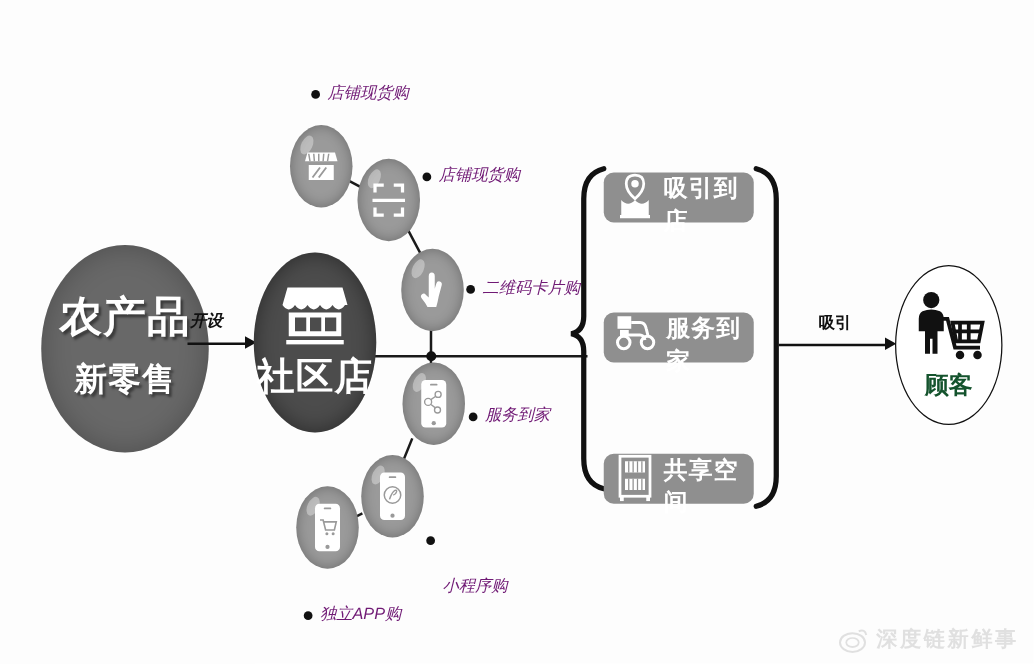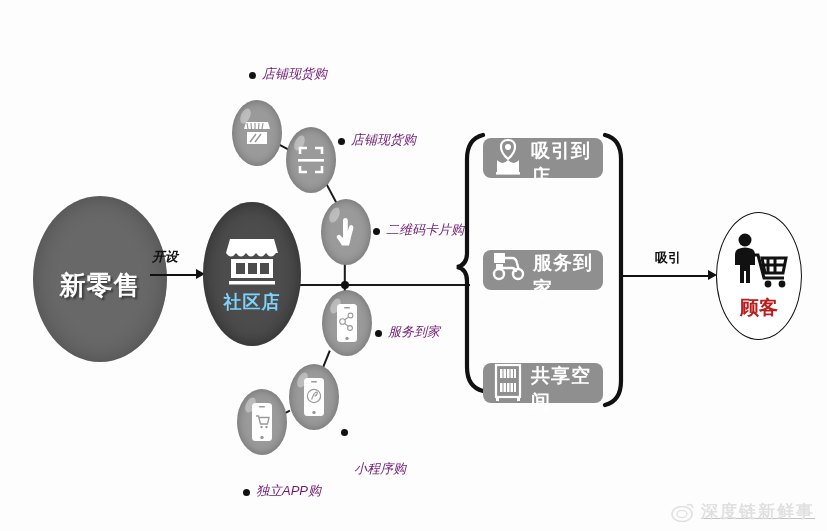--- a/index.html
+++ b/index.html
@@ -13,25 +13,25 @@
   #node-newretail{left:33px;top:196px;width:134px;height:166px;background:#686868;
       box-shadow:inset 0 0 22px rgba(0,0,0,.25);}
   #node-newretail .l1{color:#fff;font-weight:bold;font-size:34px;letter-spacing:1px;
       text-shadow:2px 2px 2px rgba(0,0,0,.45);line-height:1.05;}
   #node-newretail .l2{color:#fff;font-weight:bold;font-size:26px;letter-spacing:1px;
       text-shadow:2px 2px 2px rgba(0,0,0,.45);margin-top:13px;}
 
   
   #node-store{left:203px;top:202px;width:98px;height:144px;background:#4c4c4c;
       box-shadow:inset 0 0 18px rgba(0,0,0,.45);}
-  #node-store .lbl{color:#7dd3fc;font-weight:bold;font-size:18px;letter-spacing:1px;margin-top:3px;}
+  #node-store .lbl{color:#ffffff;font-weight:bold;font-size:30px;letter-spacing:1px;margin-top:3px;}
 
   
   #node-customer{left:716px;top:212px;width:86px;height:128px;background:#fff;border:1.6px solid #111;}
-  #node-customer .lbl{color:#b91c1c;font-weight:bold;font-size:19px;margin-top:2px;}
+  #node-customer .lbl{color:#14532d;font-weight:bold;font-size:19px;margin-top:2px;}
 
   
   .chip{position:absolute;width:50px;height:66px;border-radius:50%;
         background:#9a9a9a;box-shadow:inset 0 0 10px rgba(0,0,0,.30);
         display:flex;align-items:center;justify-content:center;}
   .chip::after{content:"";position:absolute;left:9px;top:8px;width:9px;height:16px;
         border-radius:50%;background:rgba(255,255,255,.35);transform:rotate(25deg);}
 
   .label{position:absolute;font-size:13px;font-weight:normal;color:#701a75;font-style:italic;
          white-space:nowrap;text-align:center;}
@@ -43,21 +43,21 @@
   .svcbox{position:absolute;width:120px;height:40px;border-radius:8px;background:#8f8f8f;
           display:flex;align-items:flex-start;gap:7px;padding-left:9px;box-sizing:border-box;}
   .svcbox .txt{color:#fff;font-weight:bold;font-size:19px;letter-spacing:1px;}
 
   .arrowline{position:absolute;height:1.6px;background:#111;}
   .arrowhead{position:absolute;width:0;height:0;border-top:5px solid transparent;
              border-bottom:5px solid transparent;border-left:9px solid #111;}
   .arrowlabel{position:absolute;font-size:13px;color:#111;font-weight:bold;}
 
   .watermark{position:absolute;right:12px;bottom:8px;display:flex;align-items:center;gap:6px;
-             opacity:.22;text-decoration:underline;}
+             opacity:.22;}
   .watermark .wtxt{font-size:17px;font-weight:bold;color:#7d7d7d;letter-spacing:2px;}
 </style>
 </head>
 <body>
 
 <div id="stage">
 
   <div class="connector" style="left:276px;top:142px;width:34px;transform:rotate(28deg);"></div>
 
   <div class="connector" style="left:326px;top:182px;width:40px;transform:rotate(62deg);"></div>
@@ -70,20 +70,21 @@
 
   <div class="connector" style="left:290px;top:410px;width:33px;transform:rotate(153deg);"></div>
 
   <div class="connector" style="left:299px;top:284px;width:47px;"></div>
 
   <div class="connector" style="left:345px;top:284px;width:125px;"></div>
 
   <div class="bullet" style="left:341px;top:281px;width:8px;height:8px;"></div>
 
   <div class="ellipse" id="node-newretail">
+    <div class="l1">农产品</div>
     <div class="l2">新零售</div>
   </div>
 
   <div class="arrowlabel" style="left:152px;top:248px;font-style:italic;">开设</div>
   <div class="arrowline" style="left:150px;top:274px;width:48px;"></div>
   <div class="arrowhead" style="left:196px;top:269px;"></div>
 
   <div class="ellipse" id="node-store">
     <span style="display:block;line-height:0;">
       <svg width="56" height="52" viewBox="0 0 56 52">

